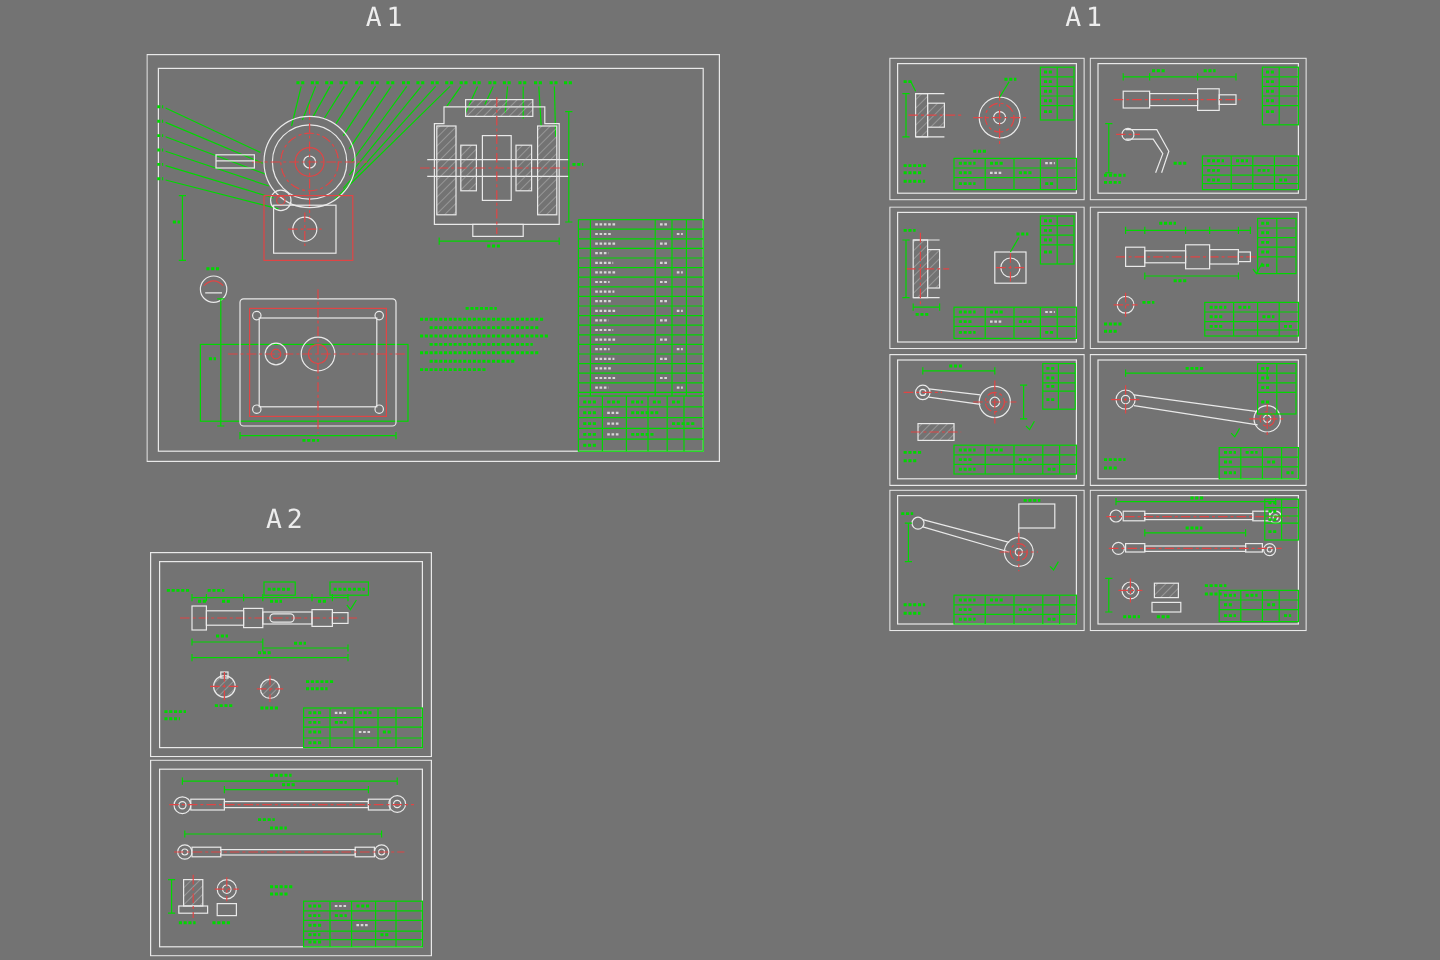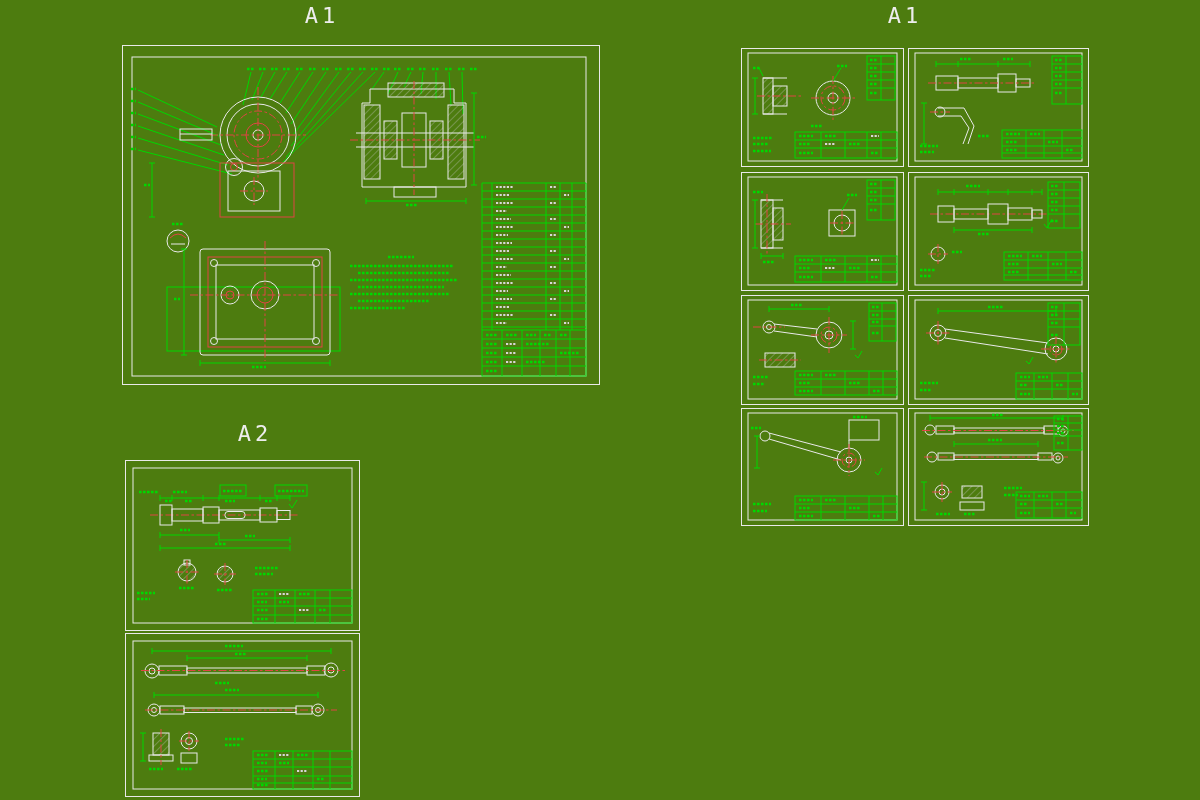--- a/index.html
+++ b/index.html
@@ -1,16 +1,16 @@
 <!DOCTYPE html>
 <html><head>
 <meta charset="utf-8">
 <style>
   html,body{margin:0;padding:0;background:#000;}
-  .canvas{position:relative;width:1200px;height:800px;background:#4d7c0f;overflow:hidden;
+  .canvas{position:relative;width:1200px;height:800px;background:#737373;overflow:hidden;
           font-family:"DejaVu Sans Mono",monospace;}
   .size-label{position:absolute;color:#ededed;font-size:22px;letter-spacing:4px;
               width:80px;text-align:center;font-family:"DejaVu Sans Mono",monospace;}
   .sheet{position:absolute;}
   
   .w{stroke:#e9e9e9;fill:none;stroke-width:1}
   .r{stroke:#e04545;fill:none;stroke-width:1}
   .rd{stroke:#e04545;fill:none;stroke-width:1;stroke-dasharray:8 2.5 2.5 2.5}
   .g{stroke:#00d800;fill:none;stroke-width:1}
   .t{stroke:#00d800;fill:none;stroke-width:2.4;stroke-dasharray:2.6 1.4}
@@ -24,21 +24,21 @@
 
   <svg width="0" height="0" style="position:absolute" aria-hidden="true">
     <defs>
       <pattern id="hA" patternUnits="userSpaceOnUse" width="5" height="5" patternTransform="rotate(45)">
         <line x1="0" y1="0" x2="0" y2="5" stroke="#c8c8c8" stroke-width="0.7"></line>
       </pattern>
     </defs>
   </svg>
 
   <div class="size-label" style="left:282px;top:3px">A1</div>
-  <div class="size-label" style="left:215px;top:421px">A2</div>
+  <div class="size-label" style="left:199px;top:421px">A2</div>
   <div class="size-label" style="left:865px;top:3px">A1</div>
 
   <svg class="sheet" style="left:122px;top:45px" width="478" height="340" viewBox="0 0 478 340">
     <rect x="0.5" y="0.5" width="477" height="339" class="w"></rect>
     <rect x="10" y="12" width="454" height="319" class="w"></rect>
 
     <g>
       <path class="g" d="M121 60L129 27M130 55L141 27M139 52L153 27M148 54L165 27M158 58L178 27M164 68L191 27M169 79L204 27M171 90L217 27M169 101L229 27M164 112L241 27M157 121L253 27M250 44L262 27M266 49L276 27M282 42L289 27M299 49L301 27M314 54L314 27M329 60L327 27M341 69L340 27"></path>
       <path class="t" d="M125 24h7M137 24h7M149 24h7M161 24h7M174 24h7M187 24h7M200 24h7M213 24h7M225 24h7M237 24h7M249 24h7M261 24h7M272 24h7M285 24h7M297 24h7M310 24h7M323 24h7M336 24h7M348 24h7"></path>
       <path class="g" d="M16 45L95 82M16 57L97 91M16 69L99 100M16 81L102 110M16 93L106 120M16 105L110 129"></path>

